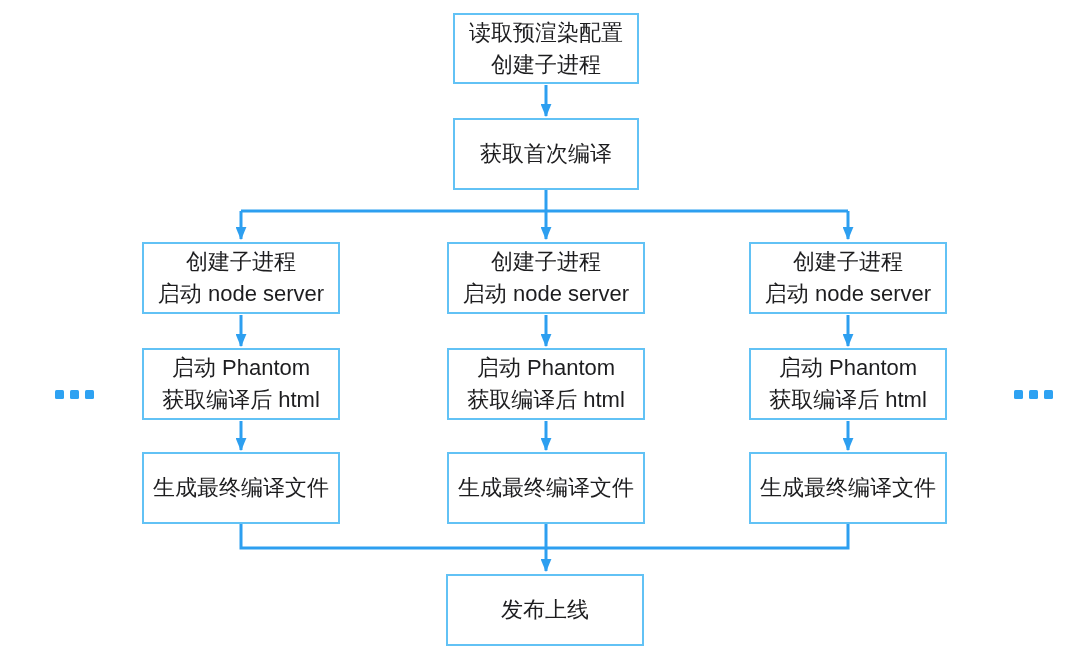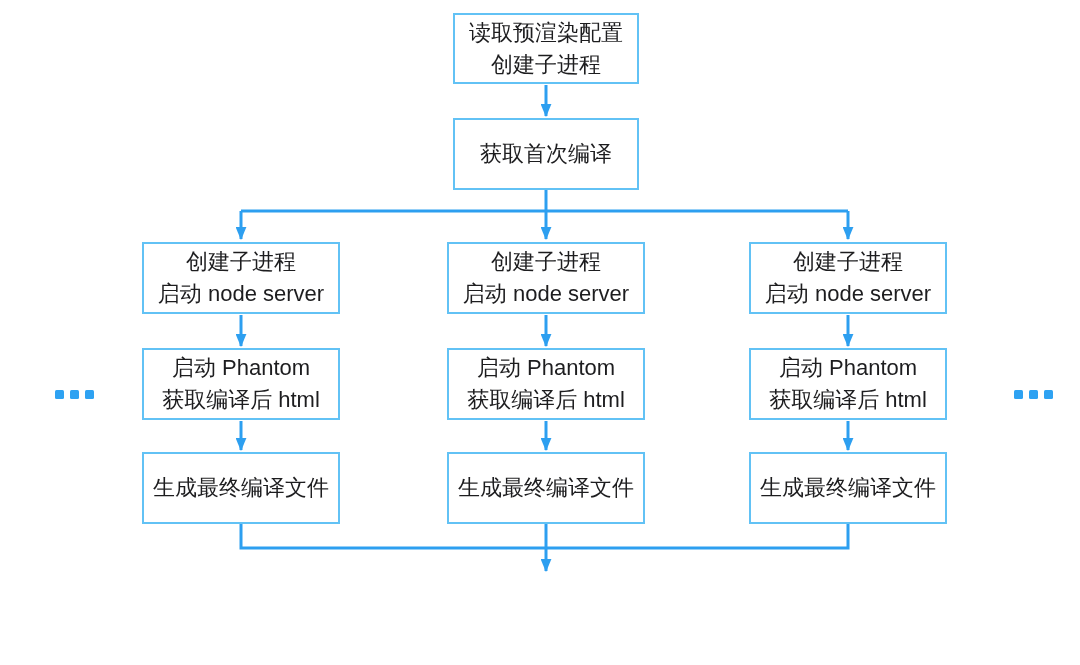--- a/index.html
+++ b/index.html
@@ -128,20 +128,23 @@
     <span>启动 node server</span>
   </div>
   <div class="node" style="left:749px; top:348px; width:198px; height:72px">
     <span>启动 Phantom</span>
     <span>获取编译后 html</span>
   </div>
   <div class="node" style="left:749px; top:452px; width:198px; height:72px">
     <span>生成最终编译文件</span>
   </div>
 
+  <div class="node" style="left:446px; top:574px; width:198px; height:72px">
+    <span>发布上线</span>
+  </div>
 
   <div class="ellipsis" style="left:55px; top:390px">
     <span class="dot"></span>
     <span class="dot"></span>
     <span class="dot"></span>
   </div>
   <div class="ellipsis" style="left:1014px; top:390px">
     <span class="dot"></span>
     <span class="dot"></span>
     <span class="dot"></span>

